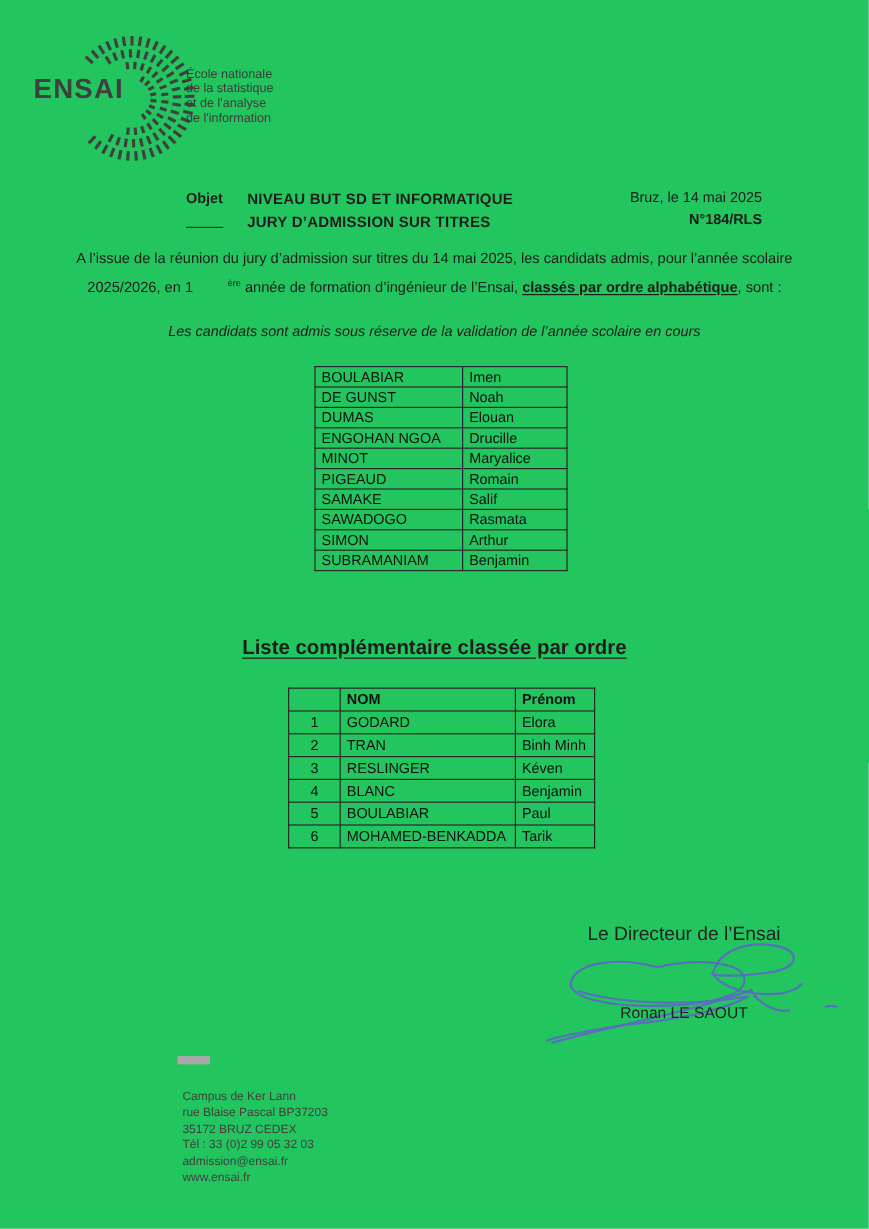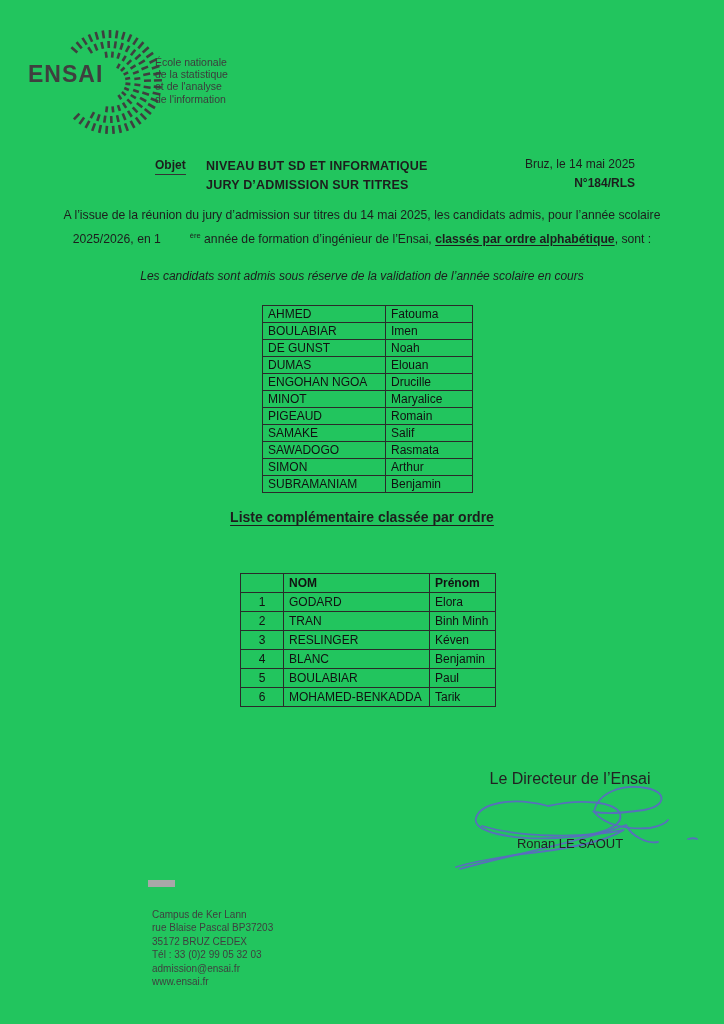--- a/index.html
+++ b/index.html
@@ -17,21 +17,21 @@
   .logo-swirl { position:absolute; left:52px; top:27px; width:116px; height:110px; }
   .logo-swirl svg line { stroke:#3f3f3f; stroke-width:2.6; }
   .logo-name {
     position:absolute; left:155px; top:56px;
     font-size:10.5px; line-height:12.2px; color:#3c3c3c;
   }
   
   .objet {
     position:absolute; left:155px; top:158px;
     font-size:12px; font-weight:bold;
-    border-bottom:1.2px solid #333; padding-bottom:2px;
+    border-bottom:1.2px solid #333; padding-bottom:17px;
   }
   .subject {
     position:absolute; left:206px; top:157px;
     font-size:12.5px; font-weight:bold; line-height:18.5px; letter-spacing:0.2px;
   }
   .dateblock {
     position:absolute; left:420px; top:155px; width:215px;
     text-align:right; font-size:12px; line-height:18.5px;
   }
   .dateblock .ref { font-weight:bold; }
@@ -46,22 +46,22 @@
     position:absolute; left:0; top:269px; width:724px;
     text-align:center; font-style:italic; font-size:12px;
   }
   
   table { border-collapse:collapse; font-size:12px; color:#111; }
   td, th { border:1px solid #2a2a2a; padding:0 5px; height:17px; text-align:left; vertical-align:middle; }
   .admitted { position:absolute; left:262px; top:305px; }
   .admitted td:first-child { width:123px; }
   .admitted td:last-child  { width:87px; }
   .heading2 {
-    position:absolute; left:0; top:509px; width:724px;
-    text-align:center; font-size:14px; font-weight:bold;
+    position:absolute; left:0; top:530px; width:724px;
+    text-align:center; font-size:17px; font-weight:bold;
     text-decoration:underline; text-underline-offset:2.5px;
   }
   .waitlist { position:absolute; left:240px; top:573px; }
   .waitlist td, .waitlist th { height:19px; }
   .waitlist .c-num { width:43px; text-align:center; }
   .waitlist .c-nom { width:146px; }
   .waitlist .c-pre { width:66px; }
   
   .sig-title {
     position:absolute; left:460px; top:770px; width:220px;
@@ -190,24 +190,20 @@
     <div>Bruz, le 14 mai 2025</div>
     <div class="ref">N°184/RLS</div>
   </div>
 
   <div class="intro"><span>A l’issue de la réunion du jury d’admission sur titres du 14 mai 2025, les candidats admis, pour l’année scolaire 2025/2026, en 1</span><sup>ère</sup><span> année de formation d’ingénieur de l’Ensai, </span><span class="emph">classés par ordre alphabétique</span><span>, sont :</span></div>
   <div class="note">Les candidats sont admis sous réserve de la validation de l’année scolaire en cours</div>
 
   <table class="admitted">
     <tbody>
         <tr>
-          <td>AHMED</td>
-          <td>Fatouma</td>
-        </tr>
-        <tr>
           <td>BOULABIAR</td>
           <td>Imen</td>
         </tr>
         <tr>
           <td>DE GUNST</td>
           <td>Noah</td>
         </tr>
         <tr>
           <td>DUMAS</td>
           <td>Elouan</td>

